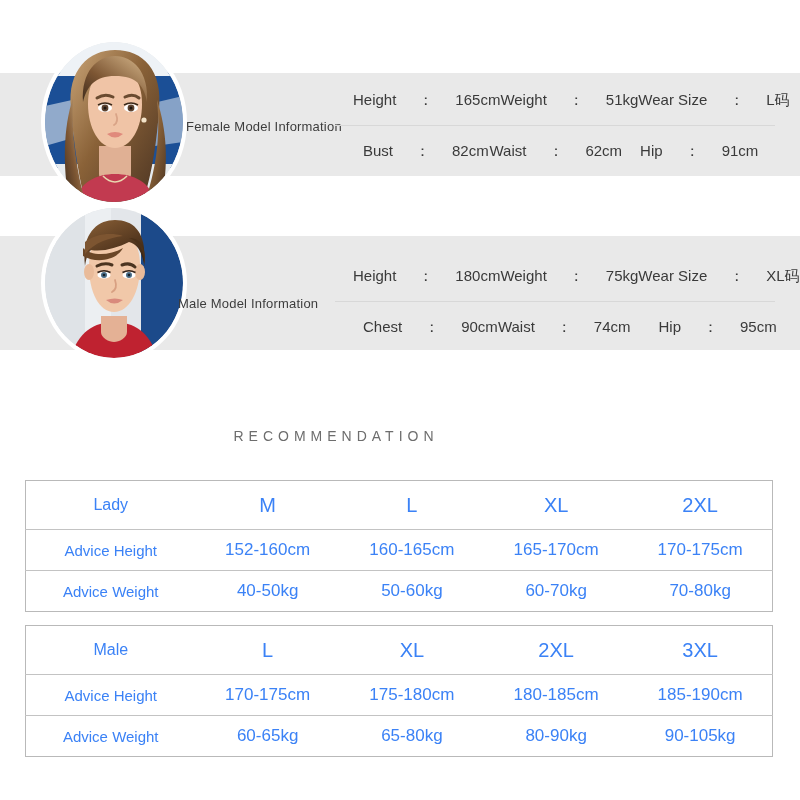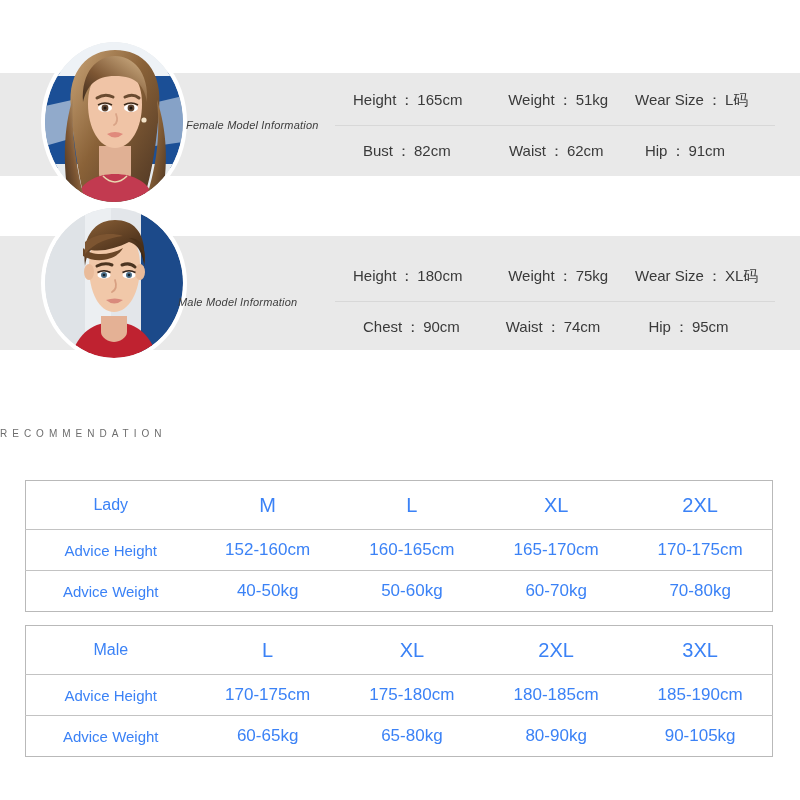--- a/index.html
+++ b/index.html
@@ -32,60 +32,60 @@
     position: absolute;
     border-radius: 50%;
     overflow: hidden;
     box-shadow: 0 0 0 4px #ffffff;
     background: #f0f0f0;
   }
   .model-avatar svg { display: block; }
 
   .model-label {
     position: absolute;
-    font-size: 11px;
+    font-size: 13px;
     color: #3d3d3d;
     letter-spacing: .2px;
     white-space: nowrap;
-    font-style: italic;
   }
 
   .spec-grid {
     position: absolute;
   }
   .spec-row {
     display: flex;
     align-items: center;
     height: 50px;
   }
   .spec-row.top { border-bottom: 1px solid #d8d8d8; }
   .spec-cell {
     font-size: 15px;
     color: #3a3a3a;
     white-space: nowrap;
     display: flex;
     align-items: baseline;
+    gap: 19px;
   }
   .spec-cell .k { }
   .spec-cell .sep { padding: 0 3px; }
   .spec-cell .v { }
 
   .c1 { width: 150px; }
-  .c2 { width: 145px; margin-left: 24px; }
+  .c2 { width: 145px; }
   .c3 { width: 160px; text-align: center; }
   .pad-a { padding-left: 18px; }
   .pad-b { padding-left: 28px; }
 
   
   .reco-title {
     position: absolute;
     left: 0;
     width: 672px;
-    text-align: left;
-    font-size: 10px;
+    text-align: center;
+    font-size: 14px;
     letter-spacing: 5px;
     color: #6d6d6d;
   }
 
   
   .size-table {
     position: absolute;
     left: 25px;
     width: 748px;
     border: 1px solid #b9b9b9;

